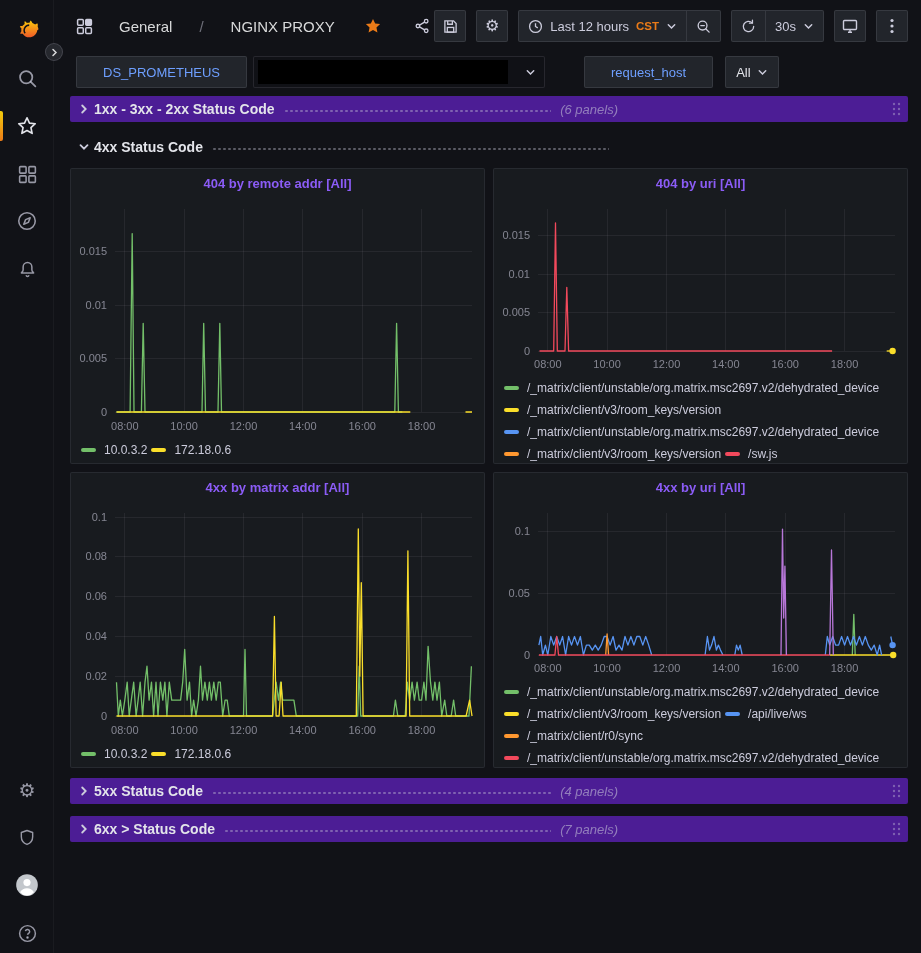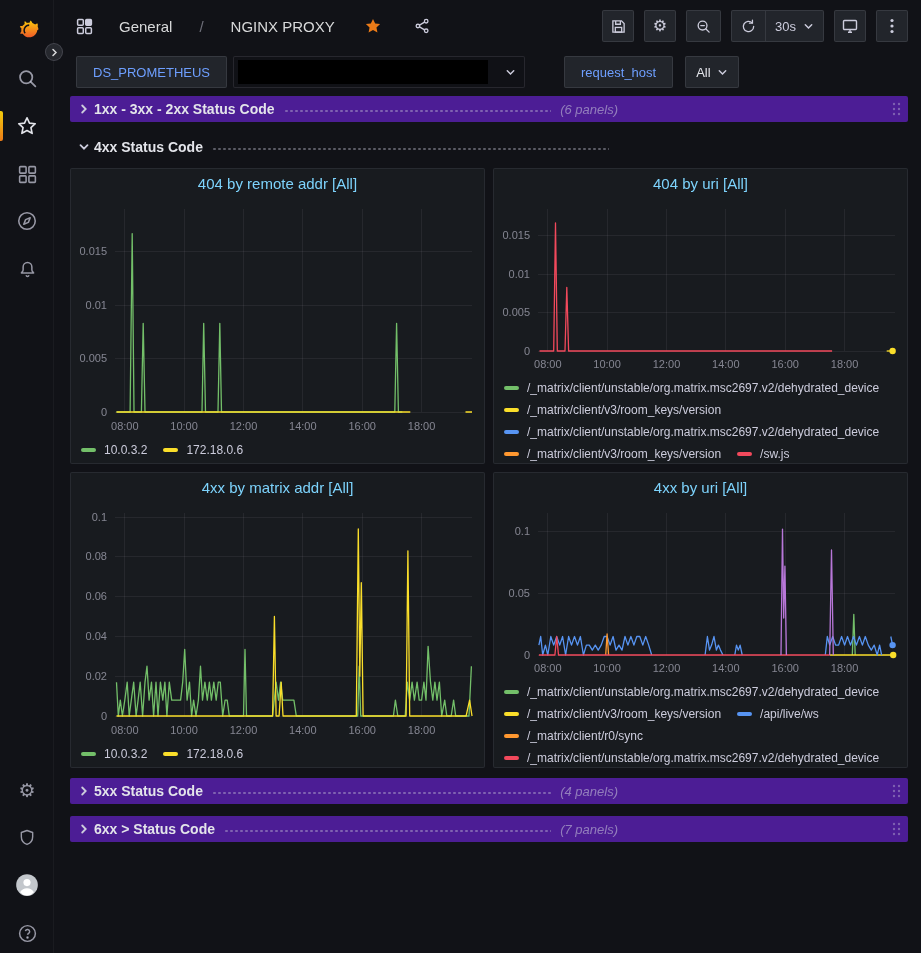--- a/index.html
+++ b/index.html
@@ -37,21 +37,21 @@
     color:var(--text);cursor:pointer;font-size:13px}
   .group{display:flex;align-items:stretch;height:32px;background:var(--btn);
     border:1px solid var(--btn-border);border-radius:2px}
   .seg{display:flex;align-items:center;gap:7px;padding:0 9px;cursor:pointer}
   .seg + .seg{border-left:1px solid var(--btn-border)}
   .tz{font-size:11.5px;font-weight:700;color:var(--accent)}
   .tr-text{font-size:13px}
 
   
   .submenu{height:40px;display:flex;align-items:center;padding:0 13px 0 22px}
-  .var-label{height:32px;display:flex;align-items:center;padding:0 16px;background:var(--btn);
+  .var-label{height:32px;display:flex;align-items:center;padding:0 26px;background:var(--btn);
     border:1px solid var(--btn-border);border-radius:2px;color:var(--link);font-size:13px;
     font-weight:500;cursor:pointer}
   .var-select{height:32px;width:292px;margin-left:6px;display:flex;align-items:center;
     justify-content:space-between;background:#101116;border:1px solid var(--btn-border);
     border-radius:2px;padding:0 8px 0 4px;cursor:pointer}
   .redacted{width:250px;height:24px;background:#000}
   .all-box{height:32px;display:flex;align-items:center;gap:6px;padding:0 10px;margin-left:12px;
     background:var(--btn);border:1px solid var(--btn-border);border-radius:2px;font-size:13px;
     color:#E3E4EA;cursor:pointer}
   .ml{margin-left:39px}
@@ -70,25 +70,25 @@
     background-image:radial-gradient(circle,rgba(204,204,220,0.4) 1.05px,transparent 1.35px);
     background-size:5px 4px;background-repeat:repeat-x;background-position:0 50%}
   .row-count{font-size:13px;font-style:italic;color:rgba(204,204,220,0.55);white-space:nowrap}
   .drag{position:absolute;right:7px;top:6px;cursor:grab}
 
   
   .panel-grid{display:grid;grid-template-columns:1fr 1fr;gap:8px;margin:8px 0 10px}
   .panel{height:296px;background:var(--panel);border:1px solid var(--border);border-radius:2px;
     overflow:hidden;display:flex;flex-direction:column}
   .panel-header{height:28px;display:flex;align-items:center;justify-content:center;cursor:pointer}
-  .panel-title{font-size:15px;font-weight:400;color:#7dd3fc}
+  .panel-title{font-size:13px;font-weight:700;color:#8b5cf6}
   .chart{display:block;flex:none}
   .chart text{font-family:"Liberation Sans",sans-serif;font-size:11px;fill:rgba(204,204,220,0.6)}
   .chart line.grid{stroke:rgba(204,204,220,0.08);stroke-width:1;shape-rendering:crispEdges}
-  .legend{display:flex;flex-wrap:wrap;align-content:flex-start;column-gap:16px;
+  .legend{display:flex;flex-wrap:wrap;align-content:flex-start;column-gap:4px;
     padding:2px 4px 0 10px;overflow:hidden;flex:1}
   .legend-item{display:inline-flex;align-items:center;gap:8px;height:22px;font-size:12px;
     color:var(--text);white-space:nowrap;cursor:pointer;flex:0 0 auto}
   .dash{width:15px;height:4px;border-radius:2px;flex:none}
 </style>
 </head>
 <body>
 
 <nav class="sidebar">
   <div class="side-item" style="top:10px">
@@ -192,20 +192,31 @@
         <svg width="15" height="15" viewBox="0 0 16 16" fill="none" stroke="#ccccdc" stroke-width="1.4">
           <path d="M2 2h9.2L14 4.8V14H2z"></path>
             <path d="M5 2v3.6h5V2"></path>
             <rect x="4.6" y="9" width="6.8" height="5"></rect>
         </svg>
       </div>
       <div class="btn">
         <span class="uni" style="font-size:16px">⚙</span>
       </div>
       <div class="group">
+        <div class="seg">
+          <svg width="15" height="15" viewBox="0 0 16 16" fill="none" stroke="#ccccdc" stroke-width="1.4">
+            <circle cx="8" cy="8" r="6.3"></circle>
+              <path d="M8 4.4V8l2.4 1.5"></path>
+          </svg>
+          <span class="tr-text">Last 12 hours</span>
+          <span class="tz">CST</span>
+          <svg width="11" height="11" viewBox="0 0 12 12" fill="none" stroke="#ccccdc" stroke-width="1.6" stroke-linecap="round">
+              <path d="M2.5 4.2L6 7.7l3.5-3.5"></path>
+            </svg>
+        </div>
         <div class="seg">
           <svg width="15" height="15" viewBox="0 0 16 16" fill="none" stroke="#ccccdc" stroke-width="1.4" stroke-linecap="round">
             <circle cx="7" cy="7" r="4.7"></circle>
               <path d="M10.6 10.6L14 14M5.1 7h3.8"></path>
           </svg>
         </div>
       </div>
       <div class="group">
         <div class="seg">
           <svg width="15" height="15" viewBox="0 0 16 16" fill="none" stroke="#ccccdc" stroke-width="1.4" stroke-linecap="round">

